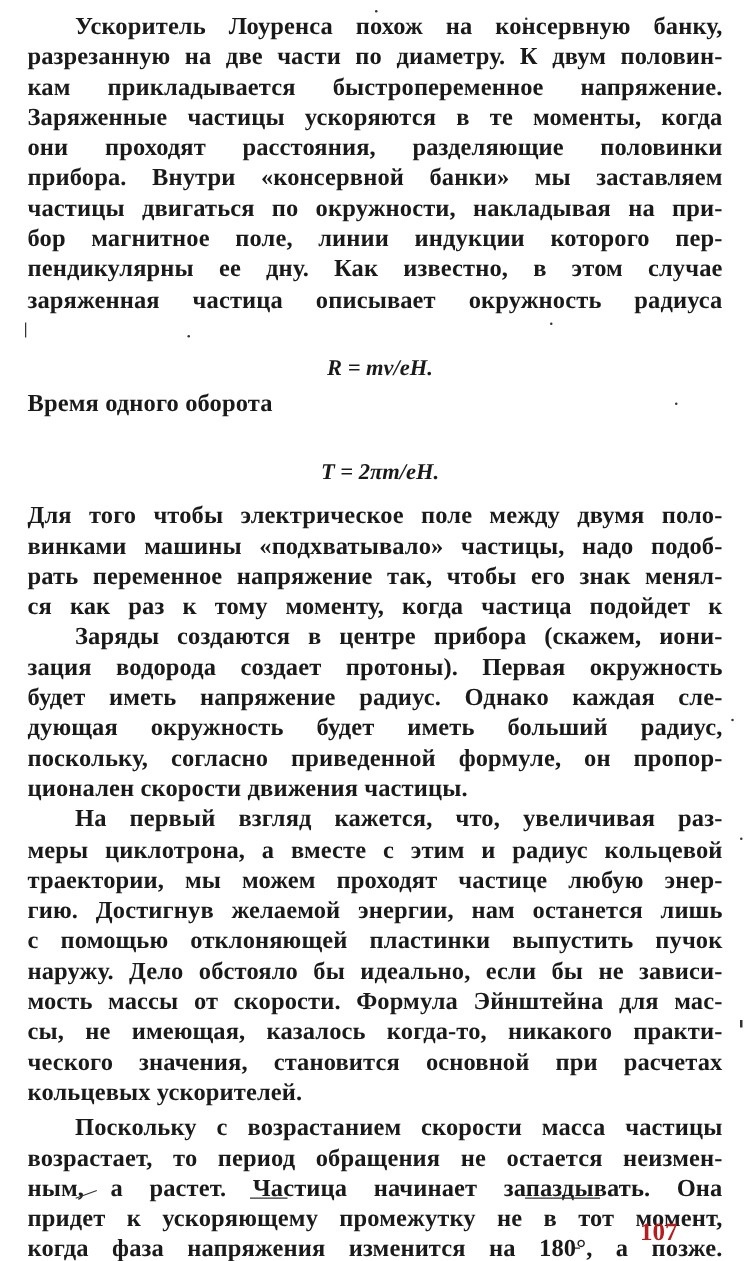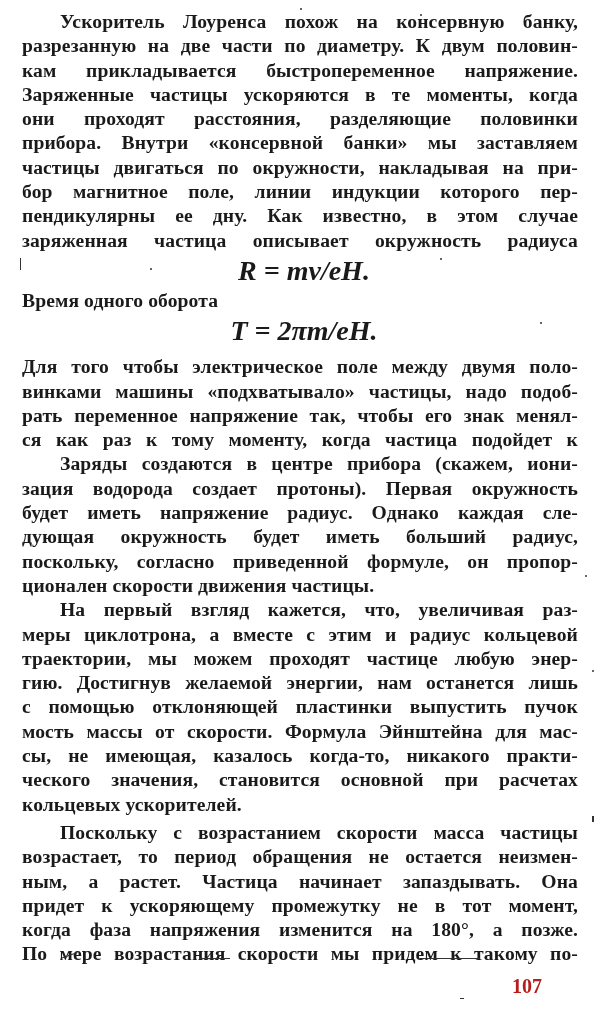--- a/index.html
+++ b/index.html
@@ -33,24 +33,25 @@
     }
     .line.last {
       text-align-last: left;
     }
     .line.indent {
       padding-left: 38px;
     }
     .formula {
       height: 36px;
       line-height: 36px;
-      font-size: 28px;
+      font-size: 18px;
       text-align: center;
       font-style: italic;
       font-weight: 700;
+      margin-top: 23px;
     }
     .formula.f1 { padding-left: 8px; }
     .formula.f2 { padding-left: 8px; }
     .page-number {
       position: absolute;
       left: 512px;
       top: 975px;
       font-size: 20px;
       font-weight: 700;
       font-family: "Liberation Serif", serif;
@@ -103,20 +104,21 @@
     <div class="line">поскольку, согласно приведенной формуле, он пропор-</div>
     <div class="line last">ционален скорости движения частицы.</div>
   </div>
 
   <div>
     <div class="line indent">На первый взгляд кажется, что, увеличивая раз-</div>
     <div class="line">меры циклотрона, а вместе с этим и радиус кольцевой</div>
     <div class="line">траектории, мы можем проходят частице любую энер-</div>
     <div class="line">гию. Достигнув желаемой энергии, нам останется лишь</div>
     <div class="line">с помощью отклоняющей пластинки выпустить пучок</div>
+    <div class="line">наружу. Дело обстояло бы идеально, если бы не зависи-</div>
     <div class="line">мость массы от скорости. Формула Эйнштейна для мас-</div>
     <div class="line">сы, не имеющая, казалось когда-то, никакого практи-</div>
     <div class="line">ческого значения, становится основной при расчетах</div>
     <div class="line last">кольцевых ускорителей.</div>
   </div>
 
   <div style="margin-top:4px;">
     <div class="line indent">Поскольку с возрастанием скорости масса частицы</div>
     <div class="line">возрастает, то период обращения не остается неизмен-</div>
     <div class="line">ным, а растет. Частица начинает запаздывать. Она</div>

